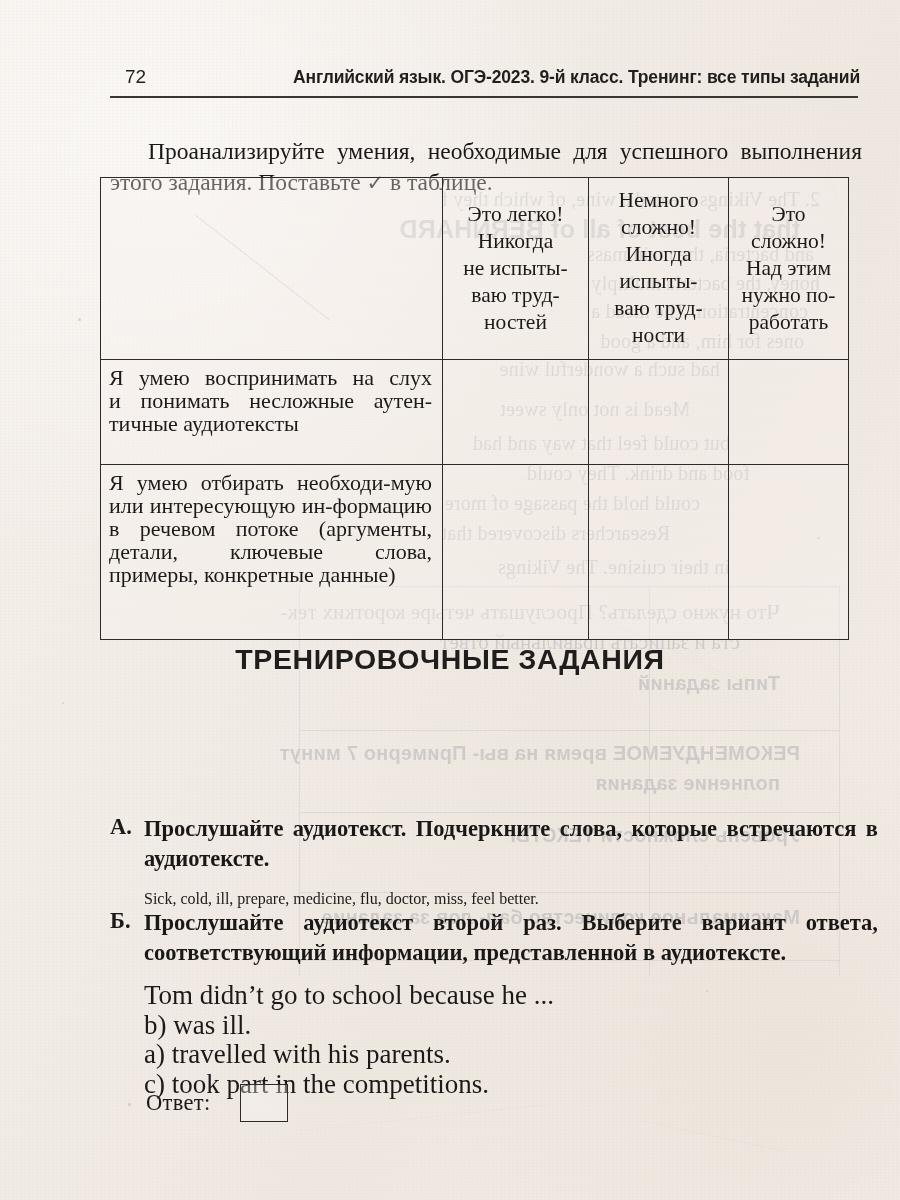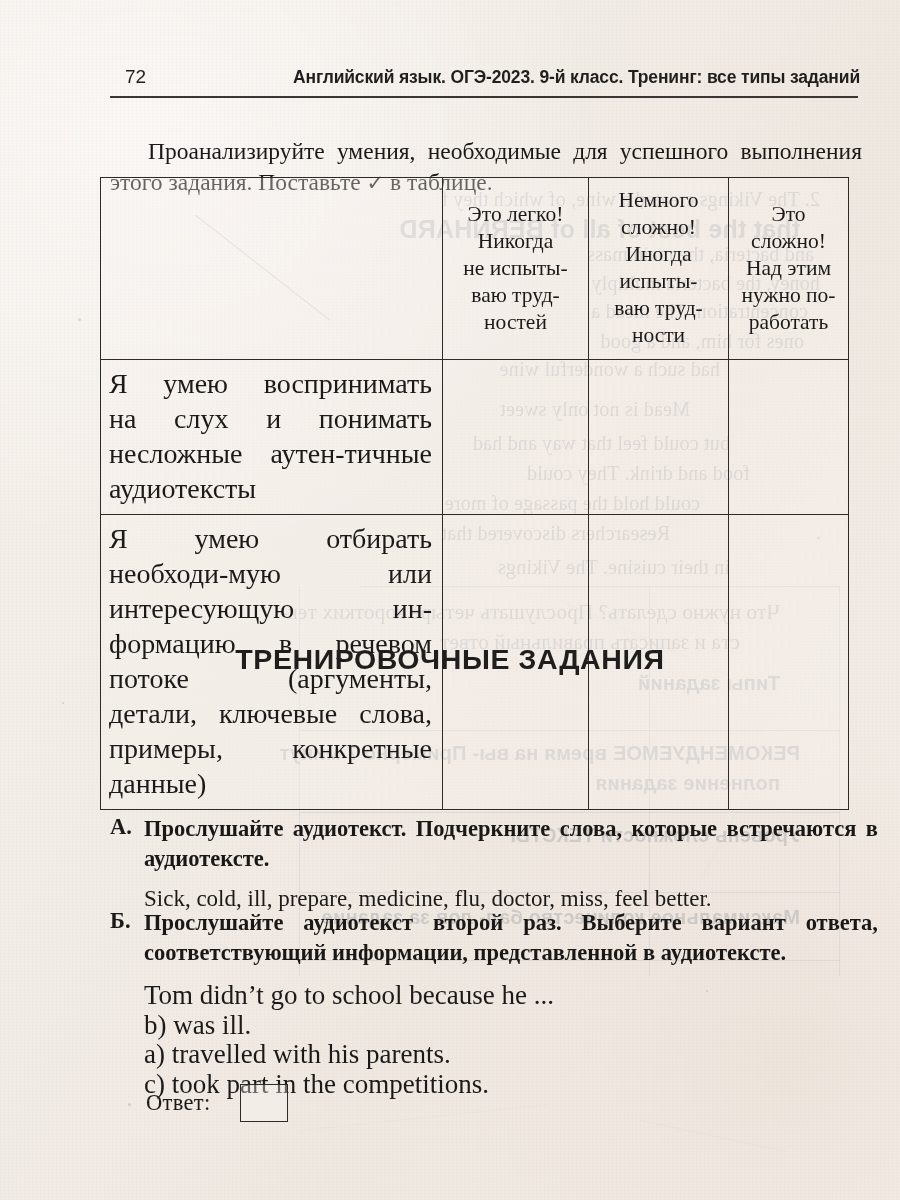--- a/index.html
+++ b/index.html
@@ -157,22 +157,22 @@
     padding: 9px 4px 10px;
     height: 160px;
     box-sizing: border-box;
   }
   .col-skill { width: 342px; }
   .col-easy  { width: 146px; }
   .col-mid   { width: 140px; }
   .col-hard  { width: 120px; }
 
   .skills-table tbody td.skill {
-    font-size: 28px;
-    line-height: 35px;
+    font-size: 22px;
+    line-height: 23px;
     padding: 6px 10px 8px 8px;
     text-align: justify;
     text-align-last: left;
     hyphens: manual;
   }
   .skills-table tbody tr.r1 td { height: 90px; }
   .skills-table tbody tr.r2 td { height: 160px; font-family: Liberation Serif, serif; }
   .skills-table tbody td.mark { background: transparent; }
 
   
@@ -224,21 +224,21 @@
   .task .prompt {
     font-weight: bold;
     font-size: 22.5px;
     line-height: 30px;
     text-align: justify;
     text-align-last: left;
     color: #1a1817;
   }
   .task .words {
     margin-top: 10px;
-    font-size: 23px;
+    font-size: 16px;
     line-height: 30px;
   }
   #task-a { top: 814px; }
   #task-b { top: 908px; }
 
   .qblock {
     margin-top: 13px;
     font-size: 27px;
     line-height: 29.5px;
   }

